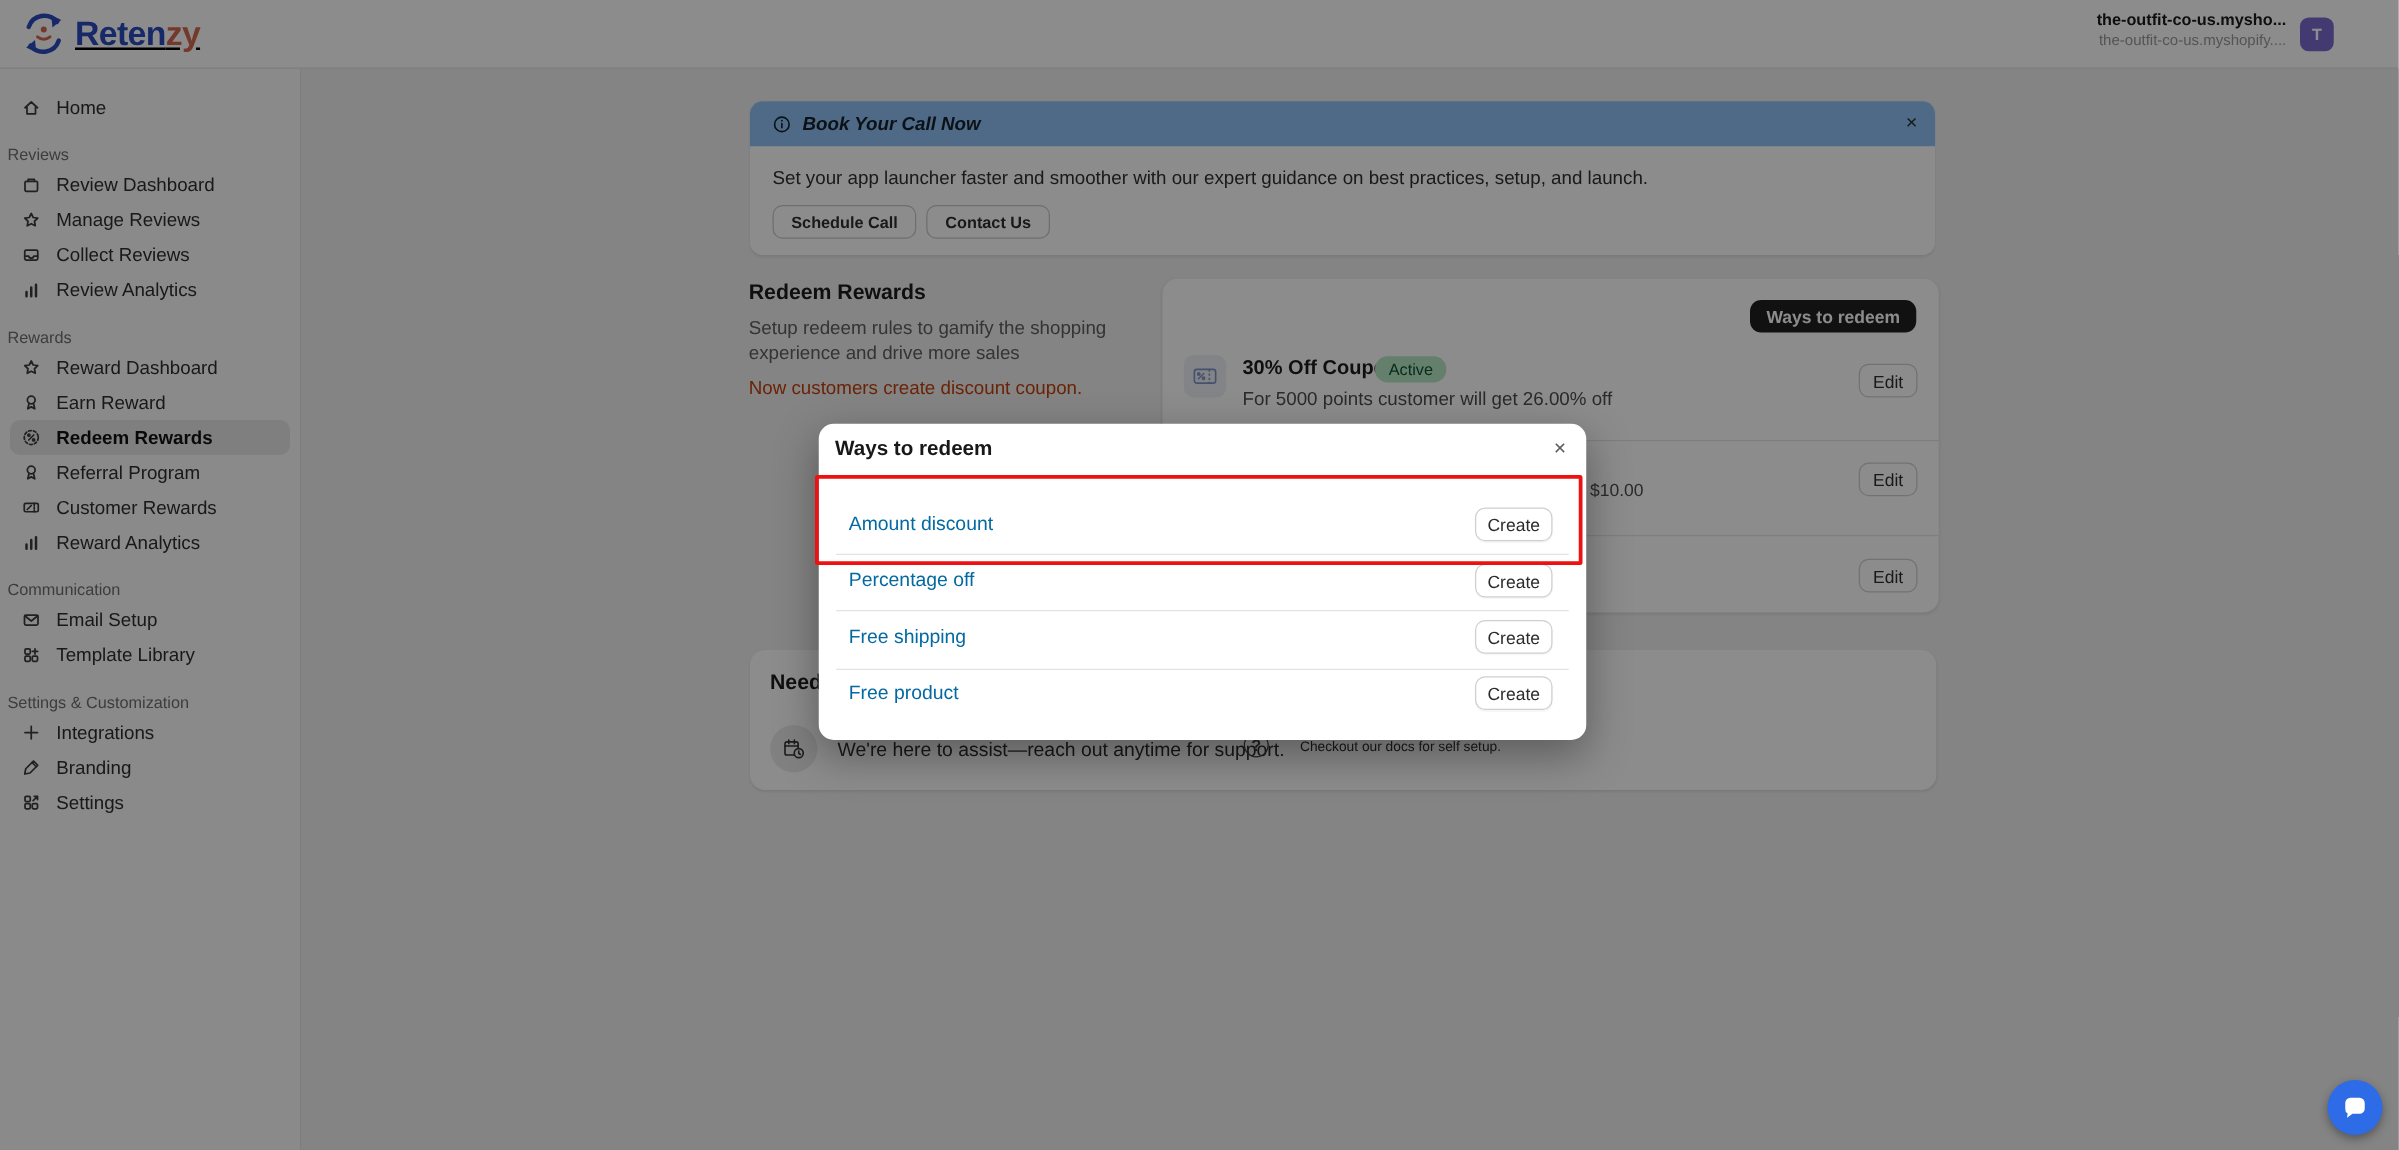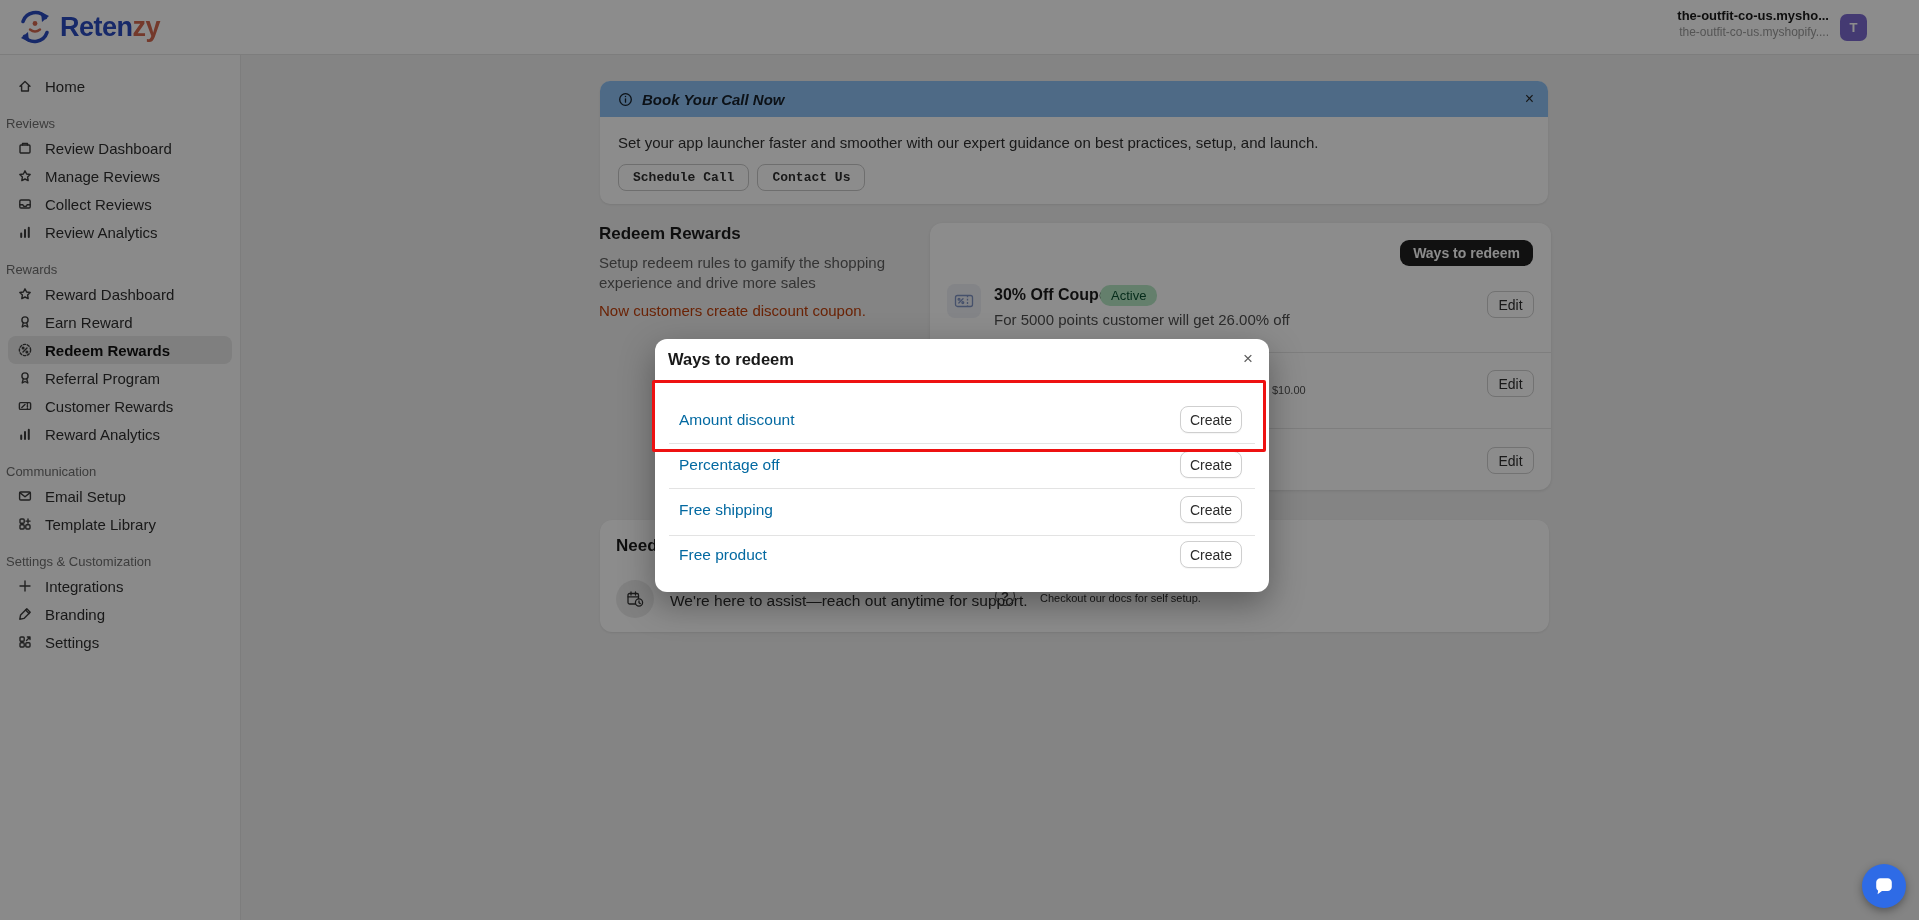--- a/index.html
+++ b/index.html
@@ -3,21 +3,21 @@
 <meta charset="utf-8">
 <style>
   * { margin:0; padding:0; box-sizing:border-box; }
   html,body { width:1919px; height:920px; overflow:hidden; }
   body { font-family:"Liberation Sans", sans-serif; background:#f0f0f0; position:relative; }
   svg { display:block; }
 
   
   .topbar { position:absolute; left:0; top:0; width:1919px; height:55px; background:#ffffff; border-bottom:1px solid #e4e4e4; z-index:10; }
   .brand { position:absolute; left:16px; top:8px; display:flex; align-items:center; gap:6px; }
-  .brand-text { font-size:27px; font-weight:800; letter-spacing:-0.5px; }
+  .brand-text { font-size:27px; font-weight:800; letter-spacing:-0.5px;text-decoration:underline; }
   .brand-text .p1 { color:#2b4bbf; }
   .brand-text .p2 { color:#d4684f; }
   .account { position:absolute; right:90px; top:8px; width:200px; text-align:right; cursor:pointer; }
   .account .name { font-size:13px; font-weight:700; color:#1a1a1a; }
   .account .domain { font-size:12px; color:#9a9a9a; margin-top:2px; }
   .avatar { position:absolute; right:52px; top:14px; width:27px; height:27px; border-radius:7px; background:#7c6bd0; color:#fff; font-size:13px; font-weight:700; display:flex; align-items:center; justify-content:center; }
 
   
   .sidebar { position:absolute; left:0; top:55px; width:241px; height:865px; background:#fbfbfb; border-right:1px solid #e4e4e4; z-index:9; }
   .side-header { height:18px; margin:14px 0 2px 0; padding-left:6px; font-size:13px; color:#6f6f6f; display:flex; align-items:center; }
@@ -27,37 +27,37 @@
   .item.first { margin-top:17px; }
   .ic svg { stroke:currentColor; fill:none; stroke-width:1.4; stroke-linecap:round; stroke-linejoin:round; }
 
   
   .banner { position:absolute; left:600px; top:81px; width:948px; height:123px; background:#ffffff; border-radius:10px; box-shadow:0 1px 2px rgba(0,0,0,.08); }
   .banner-head { height:36px; background:#8ec2f5; border-radius:10px 10px 0 0; display:flex; align-items:center; padding:0 18px; gap:9px;font-style:italic; }
   .banner-title { font-size:15px; font-weight:700; color:#17202a; }
   .banner-close { position:absolute; right:14px; top:9px; font-size:16px; color:#2b2b2b; cursor:pointer; line-height:18px; }
   .banner-desc { padding:17px 18px 0 18px; font-size:15px; color:#303030; }
   .banner-btns { display:flex; gap:8px; padding:13px 18px 0 18px; }
-  .btn { background:#fff; border:1px solid #c9c9c9; border-radius:8px; height:27px; padding:0 14px; font-size:13px; font-weight:700; color:#2f2f2f; display:inline-flex; align-items:center; cursor:pointer; font-family:Liberation Mono, monospace; }
+  .btn { background:#fff; border:1px solid #c9c9c9; border-radius:8px; height:27px; padding:0 14px; font-size:13px; font-weight:700; color:#2f2f2f; display:inline-flex; align-items:center; cursor:pointer; font-family:Liberation Sans, sans-serif; }
 
   .redeem-head { position:absolute; left:599px; top:224px; width:320px; }
   .redeem-head h2 { font-size:17px; font-weight:700; color:#1d1d1d; }
   .redeem-head p { margin-top:9px; font-size:15px; line-height:20px; color:#5f5f5f; }
   .redeem-head a { display:inline-block; margin-top:9px; font-size:15px; color:#c2410c; text-decoration:none; cursor:pointer; }
 
   .rewards-card { position:absolute; left:930px; top:223px; width:621px; height:267px; background:#fff; border-radius:12px; box-shadow:0 1px 3px rgba(0,0,0,.1); }
   .ways-btn { position:absolute; right:18px; top:17px; height:26px; padding:0 13px; background:#1f1f1f; color:#fff; border:none; border-radius:9px; font-size:14px; font-weight:700; display:flex; align-items:center; cursor:pointer; font-family:inherit; }
   .coupon-tile { position:absolute; left:17px; top:61px; width:34px; height:34px; background:#eef0f6; border-radius:8px; display:flex; align-items:center; justify-content:center; color:#8094c4; }
   .coupon-tile svg { stroke:currentColor; fill:none; stroke-width:1.3; }
   .row-title { position:absolute; left:64px; top:63px; font-size:16px; font-weight:700; color:#1d1d1d; }
   .badge { position:absolute; left:170px; top:62px; background:#b6e8c5; color:#0c5132; font-size:13px; border-radius:10px; padding:3px 11px; }
   .row-sub { position:absolute; left:64px; top:88px; font-size:15px; color:#4f4f4f; }
   .edit-btn { position:absolute; right:17px; width:47px; height:27px; background:#fff; border:1px solid #cfcfcf; border-radius:8px; font-size:14px; color:#2f2f2f; display:flex; align-items:center; justify-content:center; cursor:pointer; font-family:inherit; }
   .card-div { position:absolute; left:0; width:621px; height:1px; background:#e6e6e6; }
-  .frag { position:absolute; left:342px; top:161px; font-size:11px; color:#4f4f4f; }
+  .frag { position:absolute; left:342px; top:161px; font-size:14px; color:#4f4f4f; }
 
   .help-card { position:absolute; left:600px; top:520px; width:949px; height:112px; background:#fff; border-radius:12px; box-shadow:0 1px 2px rgba(0,0,0,.08); }
   .help-title { position:absolute; left:16px; top:16px; font-size:17px; font-weight:700; color:#1d1d1d; }
   .help-circle { position:absolute; left:16px; top:60px; width:38px; height:38px; border-radius:50%; background:#ececec; display:flex; align-items:center; justify-content:center; color:#333; }
   .help-circle svg { stroke:currentColor; fill:none; stroke-width:1.3; stroke-linecap:round; }
   .help-text1 { position:absolute; left:70px; top:72px; font-size:15.5px; color:#2f2f2f; }
   .q-icon { position:absolute; left:395px; top:66px; width:20px; height:20px; border:1.5px solid #444; border-radius:50%; color:#444; font-size:13px; font-weight:700; display:flex; align-items:center; justify-content:center; }
   .help-text2 { position:absolute; left:440px; top:72px; font-size:11px; color:#2f2f2f; }
 
   

